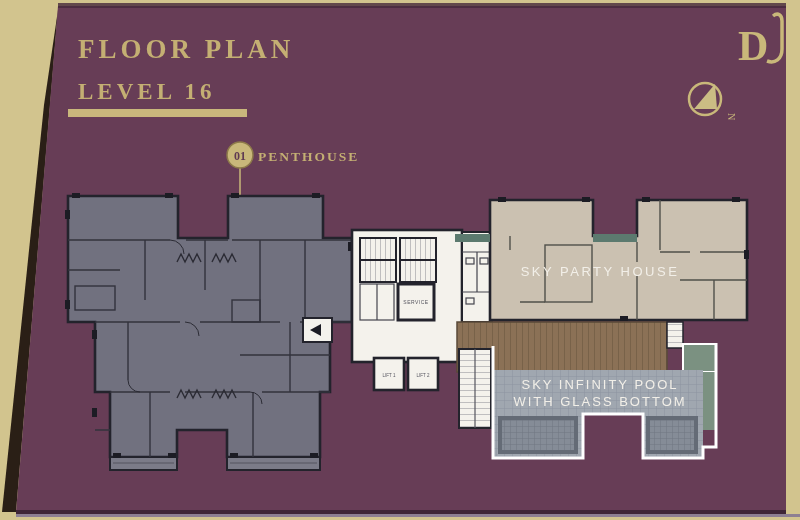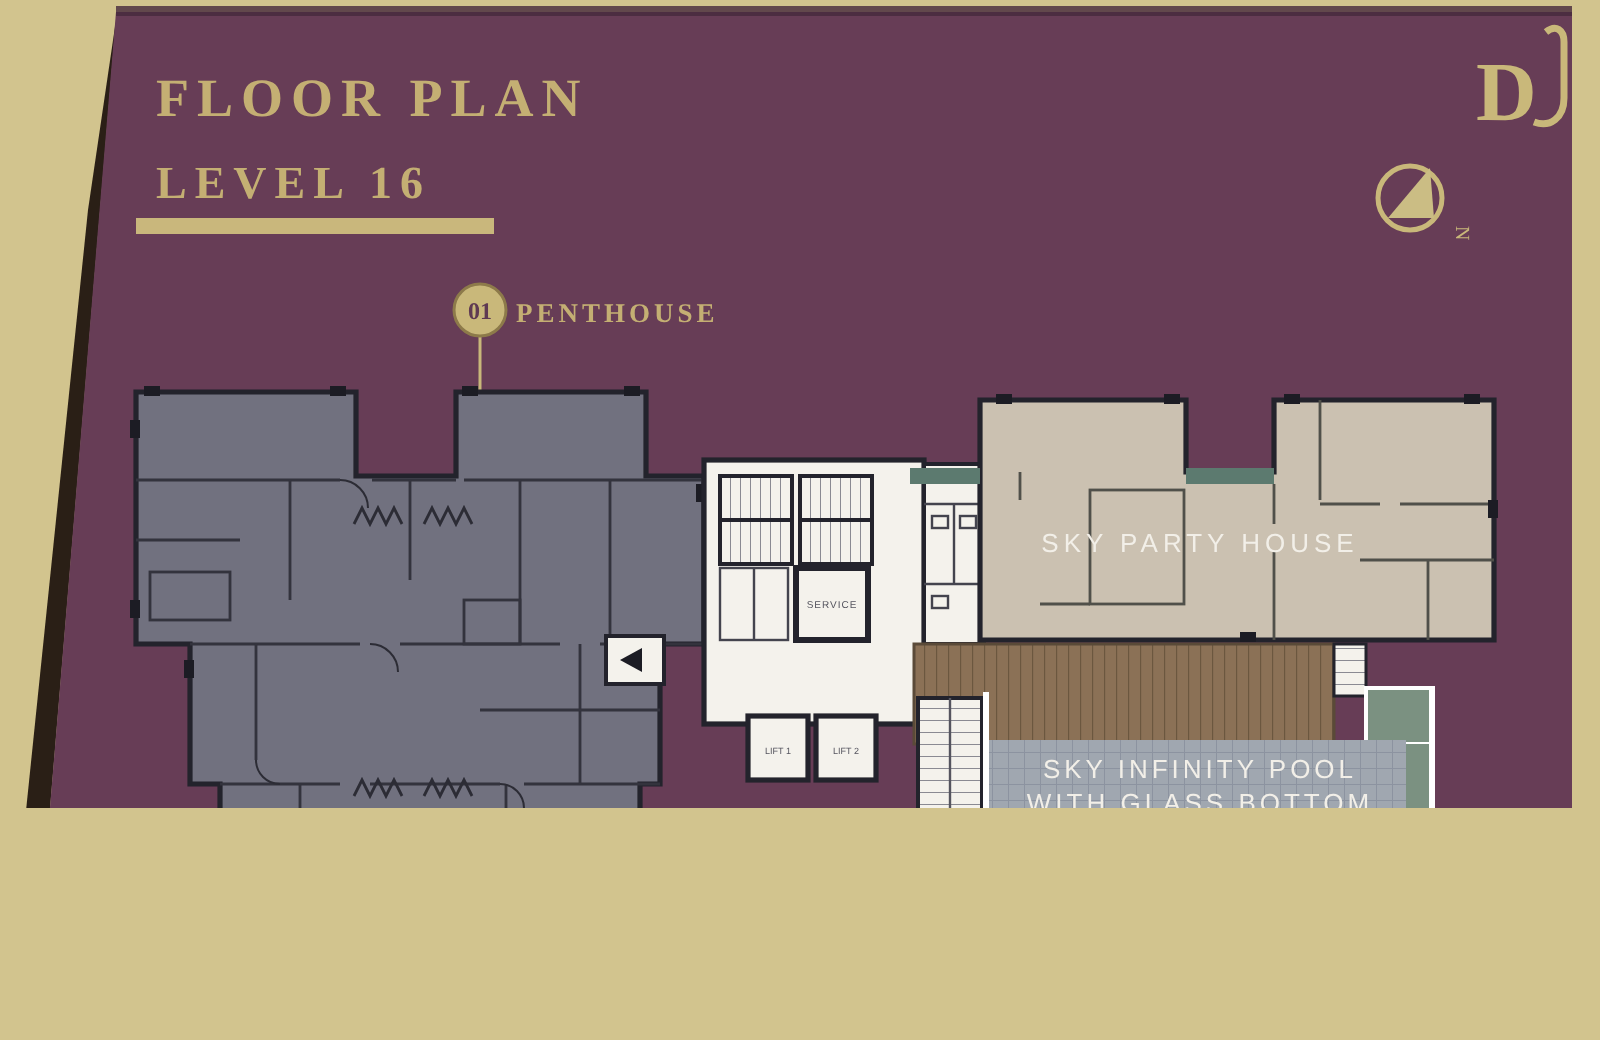--- a/index.html
+++ b/index.html
@@ -1,16 +1,16 @@
 <!DOCTYPE html>
 <html><head>
 <meta charset="utf-8">
 <style>
   html,body{margin:0;padding:0;background:#d2c48e;}
-  .page{position:relative;width:800px;height:404px;overflow:hidden;
+  .page{position:relative;width:800px;height:517px;overflow:hidden;
         font-family:"Liberation Sans",sans-serif;}
   svg{display:block}
   .serif{font-family:"Liberation Serif","DejaVu Serif",serif;}
   .sans{font-family:"Liberation Sans","DejaVu Sans",sans-serif;}
 </style>
 </head>
 <body>
 
 <div class="page">
 <svg width="800" height="520" viewBox="0 0 800 520">

